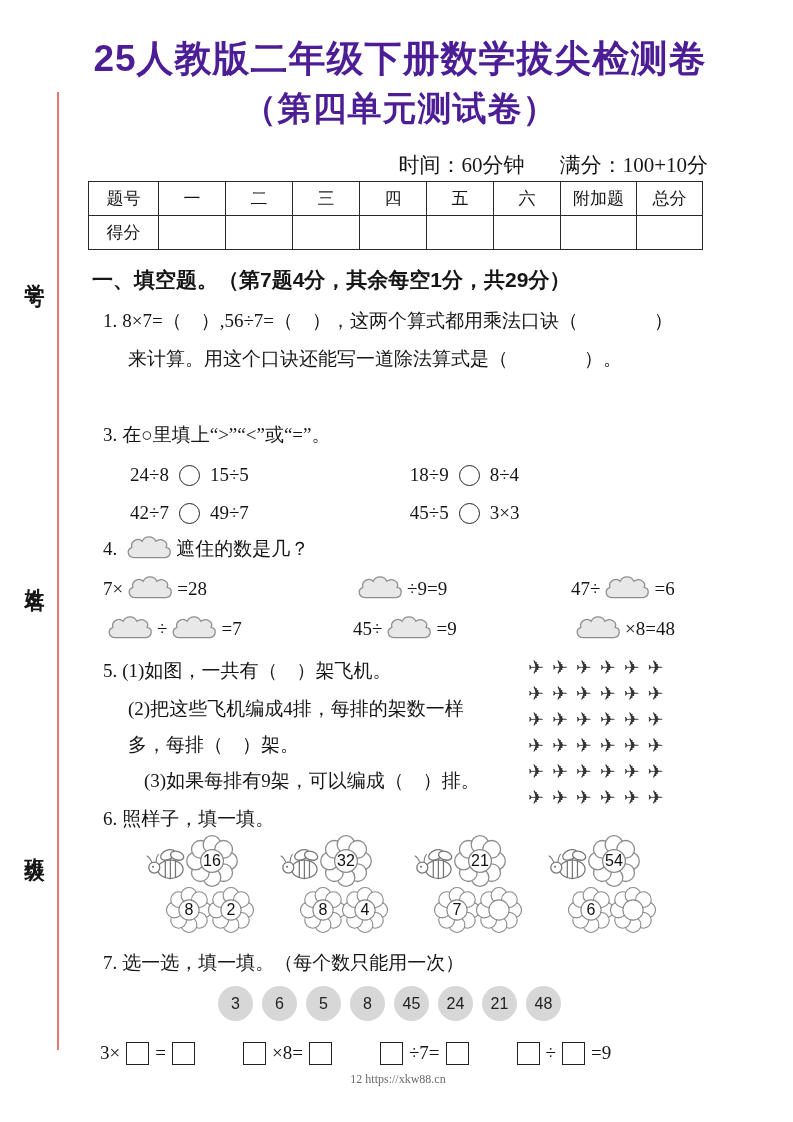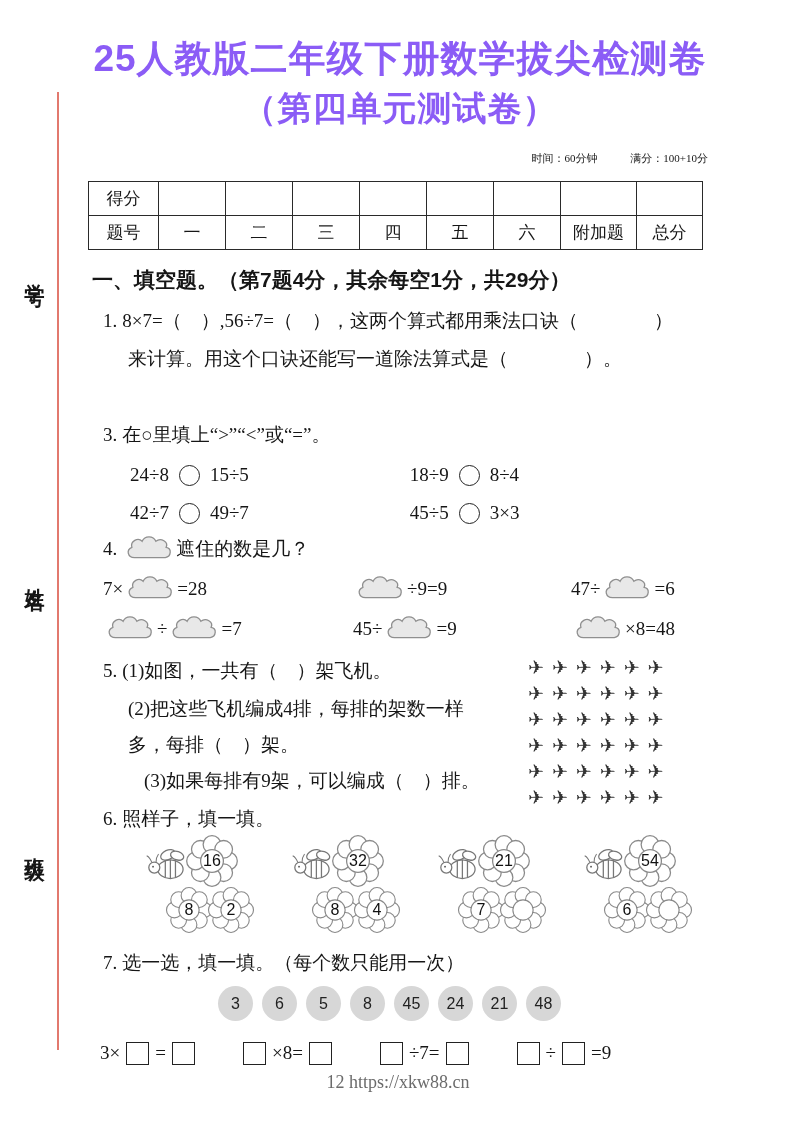--- a/index.html
+++ b/index.html
@@ -19,25 +19,25 @@
     position: absolute; left: 22px;
     writing-mode: vertical-rl; text-orientation: upright;
     font-family: "Liberation Sans", "DejaVu Sans", sans-serif;
     font-weight: bold; font-size: 20px; letter-spacing: 4px;
   }
 
   
   .title1, .title2 {
     position: absolute; left: 80px; width: 640px; text-align: center;
     font-family: "Liberation Sans", "DejaVu Sans", sans-serif;
-    font-weight: bold; letter-spacing: 1px; color: #8b5cf6;
+    font-weight: bold; letter-spacing: 1px; color: #4c1d95;
   }
   .title1 { top: 34px; font-size: 37px; }
   .title2 { top: 86px; font-size: 34px; }
-  .meta { position: absolute; top: 151px; left: 80px; width: 628px; text-align: right; font-size: 11px; }
+  .meta { position: absolute; top: 151px; left: 80px; width: 628px; text-align: right; font-size: 21px; }
   .meta span + span { margin-left: 30px; }
 
   
   .score-table { position: absolute; top: 181px; left: 88px; border-collapse: collapse; table-layout: fixed; }
   .score-table td { border: 1.6px solid #2a2a2a; height: 34px; text-align: center; font-size: 17px; padding: 0 4px; }
 
   .sec-heading {
     position: absolute; top: 266px; left: 92px;
     font-family: "Liberation Sans", "DejaVu Sans", sans-serif;
     font-weight: bold; font-size: 21px; text-align: right;
@@ -59,21 +59,21 @@
   .q4row .eq.c2 { width: 218px; }
 
   
   .planes { position: absolute; left: 528px; top: 654px; }
   .plane-row {
     font-family: "DejaVu Sans", sans-serif; font-size: 19px; letter-spacing: 8px;
     color: #333; height: 26px; line-height: 26px;
   }
 
   
-  .bee-groups { position: absolute; left: 145px; top: 834px; display: flex; gap: 26px; }
+  .bee-groups { position: absolute; left: 145px; top: 834px; display: flex; gap: 14px; }
   .bee-group { position: relative; width: 120px; height: 112px; }
   .bee { position: absolute; left: 0; top: 12px; }
   .flower { position: absolute; display: inline-block; }
   .flower svg { display: block; }
   .f-top { left: 40px; top: 0; }
   .f-bl  { left: 20px; top: 52px; }
   .f-br  { left: 62px; top: 52px; }
   .fnum {
     position: absolute; inset: 0; display: flex; align-items: center; justify-content: center;
     font-size: 16px; color: #111; font-family: "Liberation Sans", sans-serif;
@@ -83,21 +83,21 @@
   .num-circles { position: absolute; left: 218px; top: 986px; display: flex; gap: 9px; }
   .num-circle {
     width: 35px; height: 35px; border-radius: 50%; background: var(--circle-fill, #d7d7d7);
     display: flex; align-items: center; justify-content: center;
     font-size: 16px; color: #222; font-family: "Liberation Sans", sans-serif; flex: none;
   }
   .q7eqs { display: flex; align-items: center; }
   .q7eq { display: inline-flex; align-items: center; margin-right: 36px; }
   .box { width: 23px; height: 23px; border: 1.7px solid #222; display: inline-block; margin: 0 6px; flex: none; background: #fff; }
 
-  .footer { position: absolute; top: 1072px; left: 88px; width: 620px; text-align: center; font-size: 18px; color: #6b6b6b; }
+  .footer { position: absolute; top: 1072px; left: 88px; width: 620px; text-align: center; font-size: 12px; color: #6b6b6b; }
 </style>
 </head>
 <body>
 
 <svg width="0" height="0" style="position:absolute" aria-hidden="true">
   <defs>
     <symbol id="cloud" viewBox="0 0 56 30">
       <path d="M11 25 C3 25 1 16 8 13 C6 6 15 1 20 6 C23 -1 33 -1 36 6 C42 1 51 7 48 13 C55 14 54 24 47 25 Z" style="fill:var(--cloud-fill,#e8e8e8)" stroke="#8f8f8f" stroke-width="1.5"></path>
     </symbol>
     <symbol id="flower" viewBox="0 0 64 64">
@@ -149,41 +149,41 @@
         <col style="width:67px">
         <col style="width:67px">
       <col style="width:67px">
         <col style="width:67px">
         <col style="width:67px">
         <col style="width:76px">
         <col style="width:66px">
     </colgroup>
     <tbody>
         <tr>
-      <td>得分</td>
-      <td></td>
-      <td></td>
-      <td></td>
-      <td></td>
-      <td></td>
-      <td></td>
-      <td></td>
-      <td></td>
-    </tr>
-    <tr>
       <td>题号</td>
       <td>一</td>
       <td>二</td>
       <td>三</td>
       <td>四</td>
       <td>五</td>
       <td>六</td>
       <td>附加题</td>
       <td>总分</td>
     </tr>
+    <tr>
+      <td>得分</td>
+      <td></td>
+      <td></td>
+      <td></td>
+      <td></td>
+      <td></td>
+      <td></td>
+      <td></td>
+      <td></td>
+    </tr>
   </tbody>
     </table>
 
   <div class="sec-heading">一、填空题。（第7题4分，其余每空1分，共29分）</div>
 
   <div class="line" style="top:306px; left:103px">
     <span class="qnum">1.</span><span>8×7=（　）,56÷7=（　），这两个算式都用乘法口诀（　　　　）</span>
   </div>
   <div class="line" style="top:344px; left:128px">
     <span>来计算。用这个口诀还能写一道除法算式是（　　　　）。</span>

